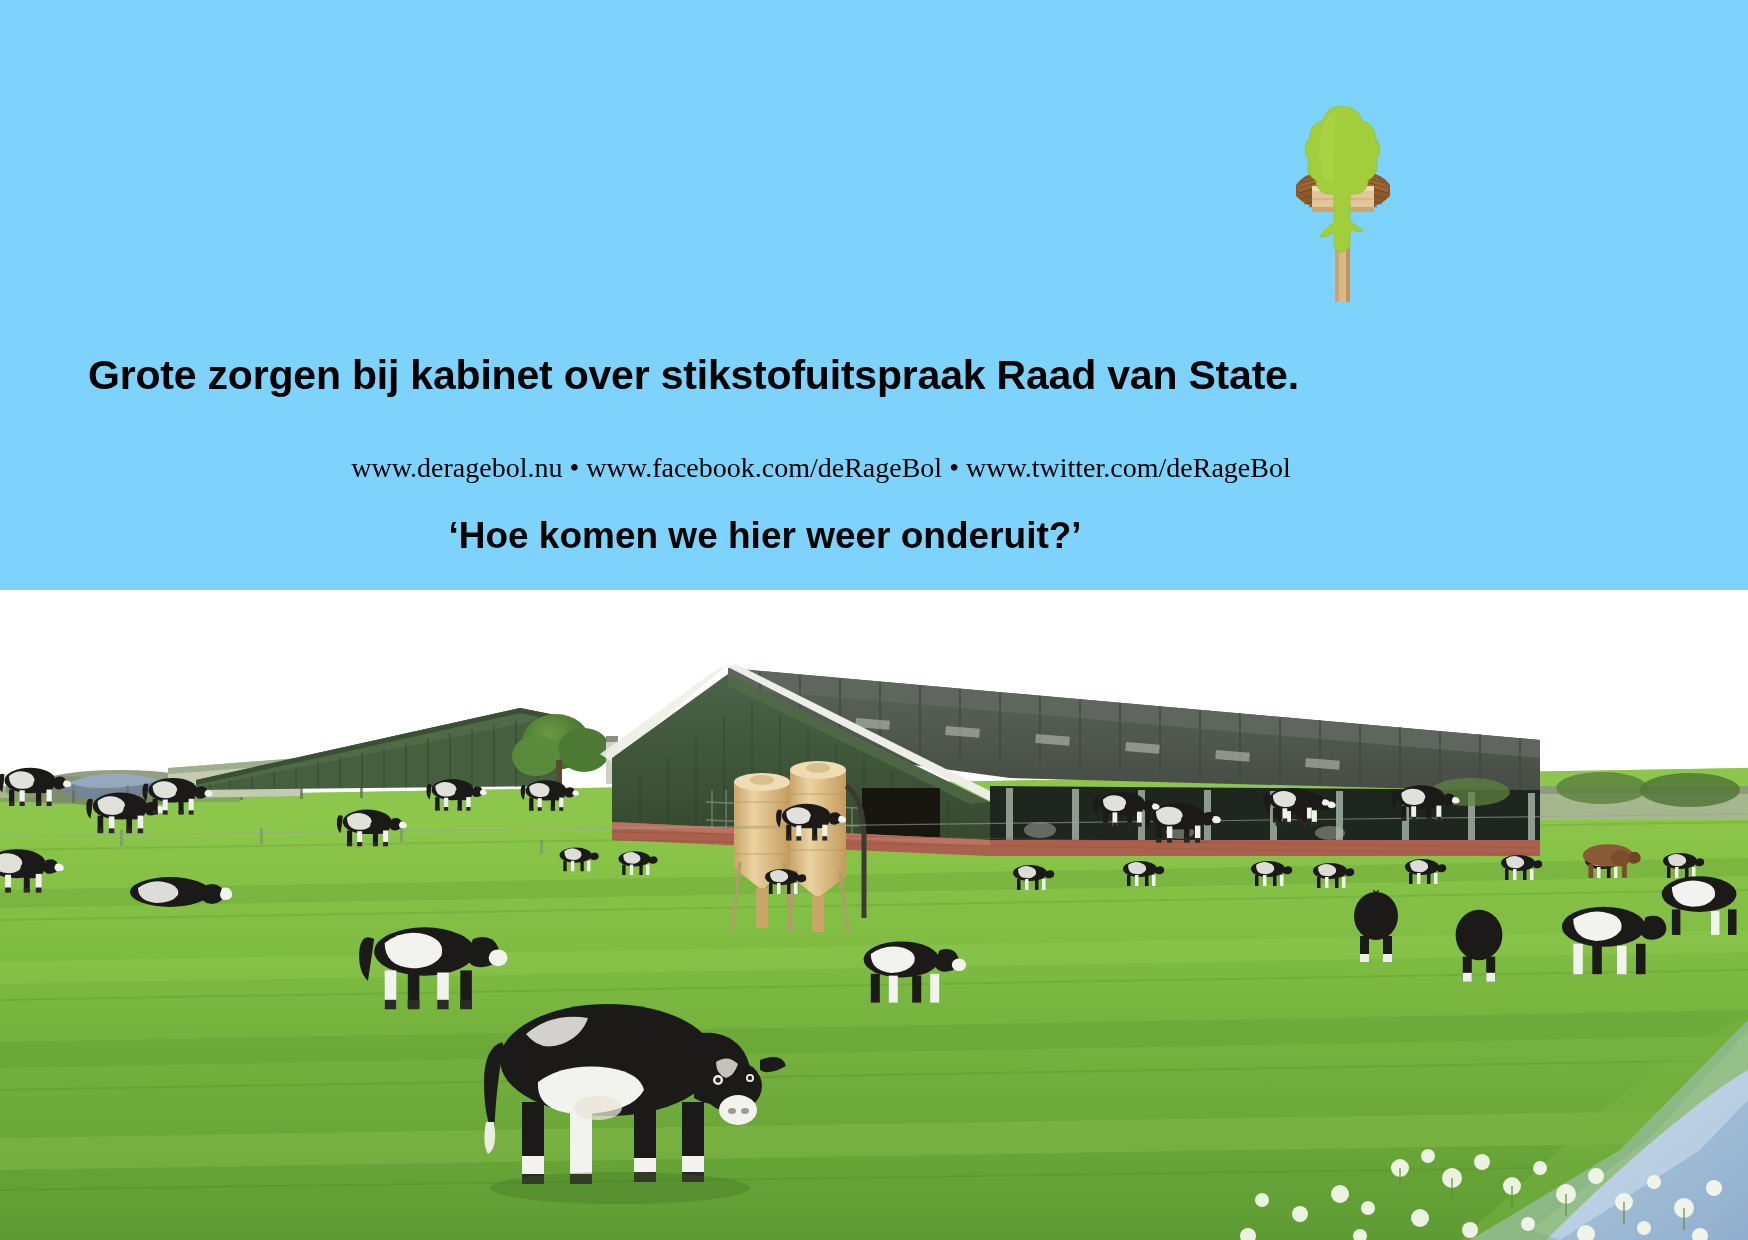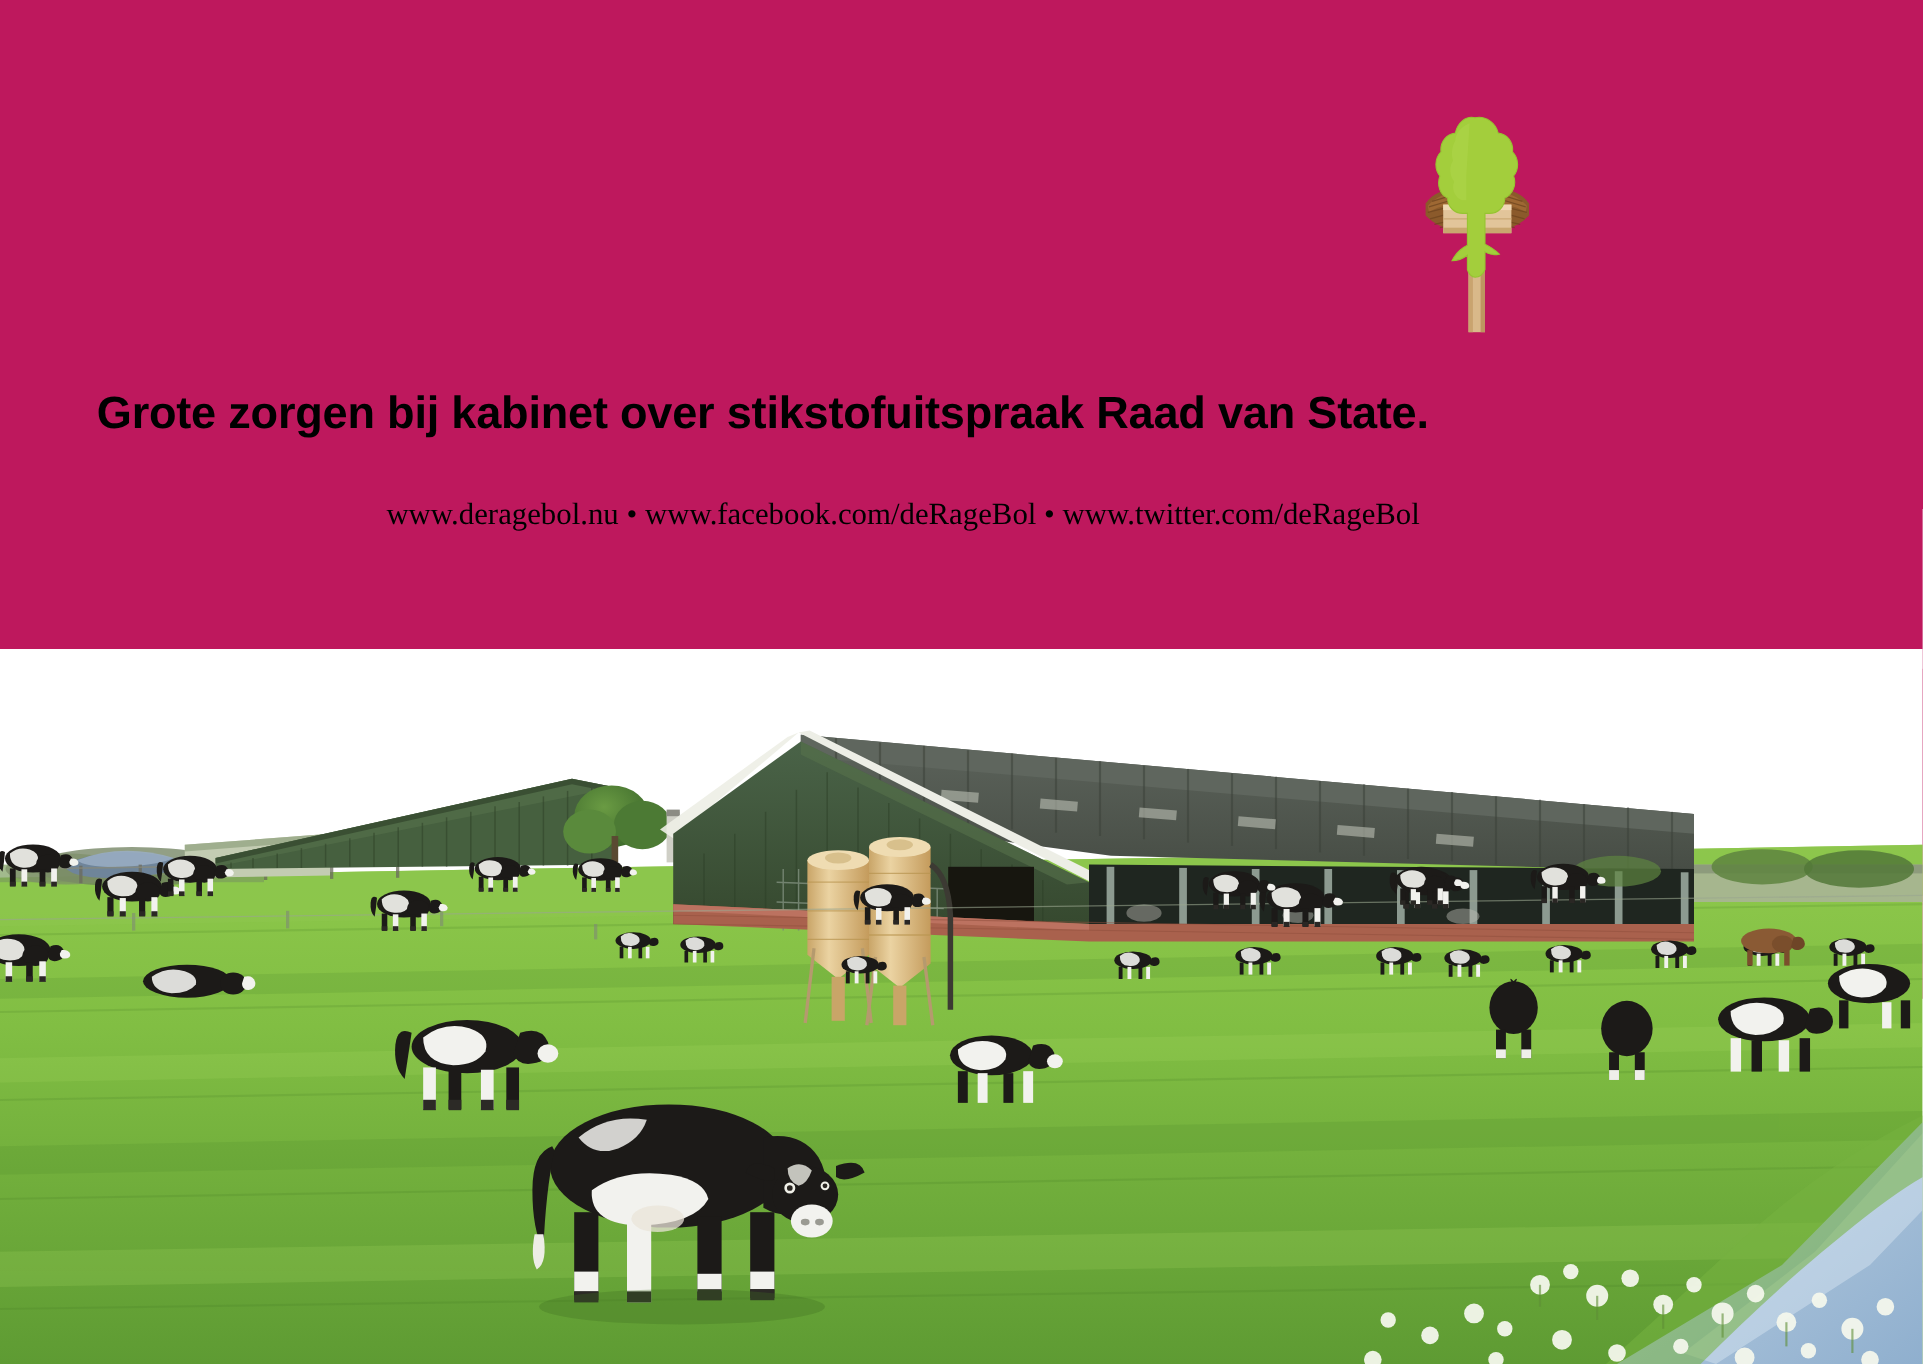--- a/index.html
+++ b/index.html
@@ -14,21 +14,21 @@
     overflow: hidden;
     font-family: "Liberation Sans", sans-serif;
   }
 
   
   #slide {
     position: absolute;
     left: 0; top: 0;
     width: 1748px;
     height: 908px;
-    background: #be185d;
+    background: #7dd3fc;
   }
 
   
   #logo {
     position: absolute;
     left: 1278px;
     top: 100px;
     width: 130px;
     height: 205px;
   }
@@ -146,20 +146,21 @@
                C26 54 26 44 32 38
                C31 29 37 22 45 21
                C47 12 54 5 63 7 Z" fill="#A3CE3C" stroke="#96C432" stroke-width="1"></path>
 
       <path d="M58 12 C50 15 45 22 45 28 C42 33 41 40 43 46 C39 52 40 60 44 65 C41 72 45 80 51 82 L55 82 L55 60 Z" fill="#AED54B" opacity="0.55"></path>
     </svg>
   </div>
 
   <div id="headline">Grote zorgen bij kabinet over stikstofuitspraak Raad van State.</div>
   <div id="urlline">www.deragebol.nu • www.facebook.com/deRageBol • www.twitter.com/deRageBol</div>
+  <div id="quoteline">‘Hoe komen we hier weer onderuit?’</div>
 
   <div id="photo">
     <svg viewBox="0 0 1748 650" xmlns="http://www.w3.org/2000/svg">
       <defs>
         <linearGradient id="grassGrad" x1="0" y1="0" x2="0" y2="1">
           <stop offset="0%" stop-color="#8FC94C"></stop>
           <stop offset="35%" stop-color="#81BE43"></stop>
           <stop offset="100%" stop-color="#5E9B33"></stop>
         </linearGradient>
         <linearGradient id="roofGrad" x1="0" y1="0" x2="0" y2="1">

